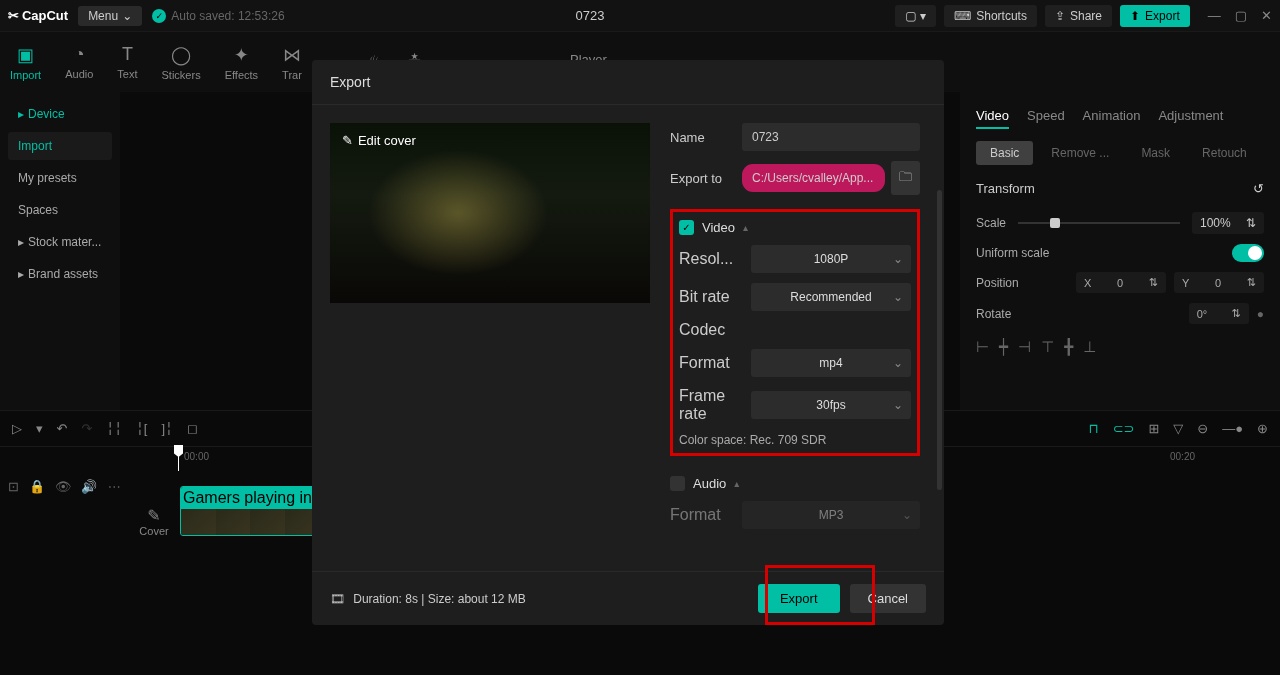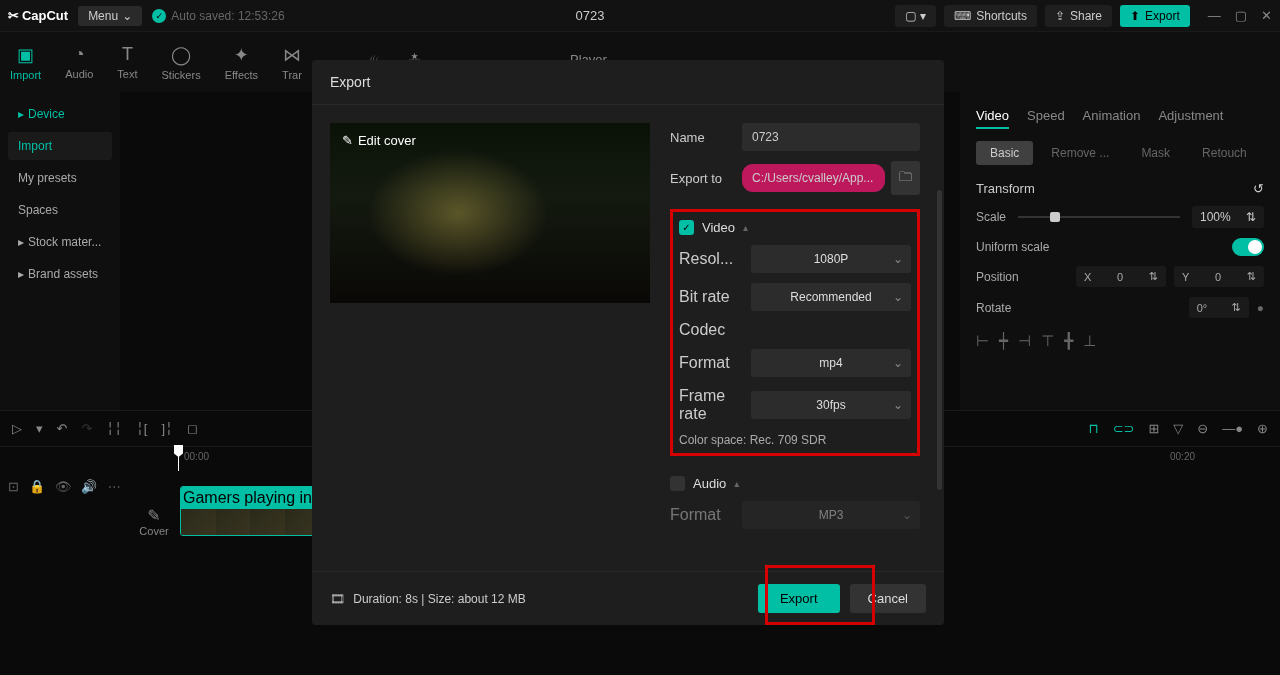--- a/index.html
+++ b/index.html
@@ -36,21 +36,21 @@
 
 
 .props { width: 320px; background: #0f0f0f; padding: 12px 16px; }
 .props-tabs { display: flex; gap: 18px; margin-bottom: 12px; font-size: 13px; }
 .props-tab { color: #888; padding: 4px 0; }
 .props-tab.active { color: #fff; border-bottom: 2px solid #00bfa5; }
 .sub-tabs { display: flex; gap: 4px; margin-bottom: 16px; }
 .sub-tab { padding: 5px 14px; background: #404040; border-radius: 3px; color: #ccc; font-size: 12px; }
 .sub-tab.inactive { background: transparent; color: #666; }
 .prop-section { margin-bottom: 18px; }
-.prop-title { color: #ccc; font-size: 13px; margin-bottom: 10px; display: flex; justify-content: space-between; }
+.prop-title { color: #ccc; font-size: 13px; margin-bottom: 16px; display: flex; justify-content: space-between; }
 .prop-row { display: flex; align-items: center; justify-content: space-between; margin-bottom: 10px; font-size: 12px; color: #aaa; }
 .slider { flex: 1; height: 2px; background: #333; margin: 0 12px; position: relative; }
 .slider-handle { width: 10px; height: 10px; background: #ccc; border-radius: 2px; position: absolute; top: -4px; left: 20%; }
 .num-input { background: #1a1a1a; padding: 4px 8px; border-radius: 3px; width: 72px; text-align: center; color: #ccc; display: flex; align-items: center; justify-content: space-between; }
 .toggle { width: 32px; height: 18px; background: #00bfa5; border-radius: 10px; position: relative; }
 .toggle::after { content: ''; width: 14px; height: 14px; background: #fff; border-radius: 50%; position: absolute; right: 2px; top: 2px; }
 .pos-row { display: flex; gap: 8px; align-items: center; }
 .pos-field { background: #1a1a1a; padding: 4px 8px; border-radius: 3px; display: flex; align-items: center; gap: 8px; color: #aaa; font-size: 11px; width: 90px; justify-content: space-between; }
 .align-row { display: flex; gap: 10px; margin-top: 14px; color: #666; }
 .align-row span { font-size: 15px; }

